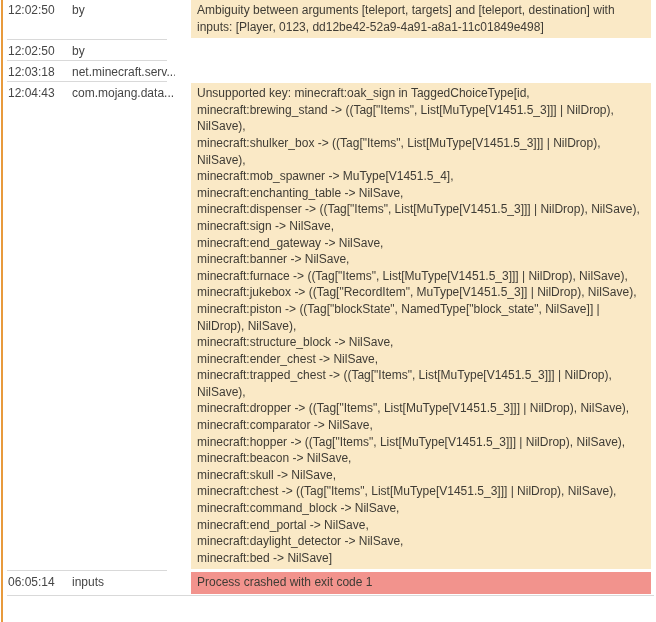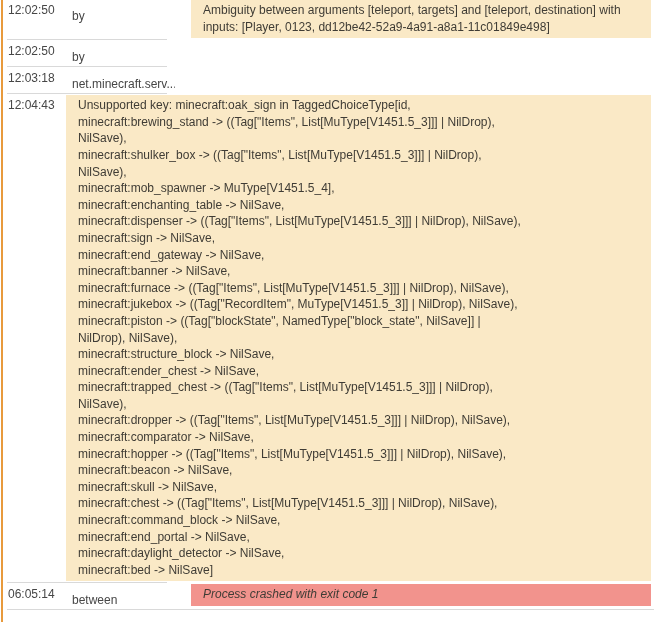--- a/index.html
+++ b/index.html
@@ -20,35 +20,35 @@
   .row { display: flex; align-items: flex-start; gap: 16px; }
   .cell.time {
     width: 50px; flex: 0 0 50px;
     padding: 3px 0 0 8px;
     line-height: 15px; color: #464646;
     white-space: nowrap;
   }
   .cell.source {
     width: 103px; flex: 0 0 103px;
     margin-left: 6px;
-    padding: 9px 0 0 0;
+    padding: 3px 0 0 0;
     line-height: 15px; color: #464646;
     white-space: nowrap; overflow: hidden;
   }
   .cell.msg {
     flex: 1 1 auto;
     margin-right: 5px;
-    padding: 2px 6px 3px 12px;
+    padding: 2px 6px 3px 6px;
     line-height: 16.6px;
     white-space: pre;
     overflow: hidden;
     color: #3f3c35;
   }
   .msg.warn  { background: var(--warn-bg, #fae9c6); }
-  .msg.error { background: var(--error-bg, #f2938d); font-style: italic; }
+  .msg.error { background: var(--error-bg, #f2938d); }
   .sep { height: 3px; position: relative; }
   .sep .line {
     position: absolute; top: 1px; left: 7px; width: 160px; height: 1px;
     background: var(--sep, #d9d9d9);
   }
   .sep.full .line { width: auto; right: 2px; }
 </style>
 </head>
 <body>
 
@@ -75,20 +75,21 @@
   <div class="row">
     <div class="cell time">12:03:18</div>
     <div class="cell source">net.minecraft.serv...</div>
   </div>
   <div class="sep">
       <span class="line"></span>
     </div>
 
   <div class="row">
     <div class="cell time">12:04:43</div>
+    <div class="cell source">com.mojang.data...</div>
     <div class="cell msg warn">Unsupported key: minecraft:oak_sign in TaggedChoiceType[id,
 minecraft:brewing_stand -&gt; ((Tag["Items", List[MuType[V1451.5_3]]] | NilDrop),
 NilSave),
 minecraft:shulker_box -&gt; ((Tag["Items", List[MuType[V1451.5_3]]] | NilDrop),
 NilSave),
 minecraft:mob_spawner -&gt; MuType[V1451.5_4],
 minecraft:enchanting_table -&gt; NilSave,
 minecraft:dispenser -&gt; ((Tag["Items", List[MuType[V1451.5_3]]] | NilDrop), NilSave),
 minecraft:sign -&gt; NilSave,
 minecraft:end_gateway -&gt; NilSave,
@@ -111,19 +112,19 @@
 minecraft:end_portal -&gt; NilSave,
 minecraft:daylight_detector -&gt; NilSave,
 minecraft:bed -&gt; NilSave]</div>
   </div>
   <div class="sep">
       <span class="line"></span>
     </div>
 
   <div class="row">
     <div class="cell time">06:05:14</div>
-    <div class="cell source">between</div>
+    <div class="cell source">inputs</div>
     <div class="cell msg error">Process crashed with exit code 1</div>
   </div>
   <div class="sep full">
       <span class="line"></span>
     </div>
 </div>
 
 </body></html>

